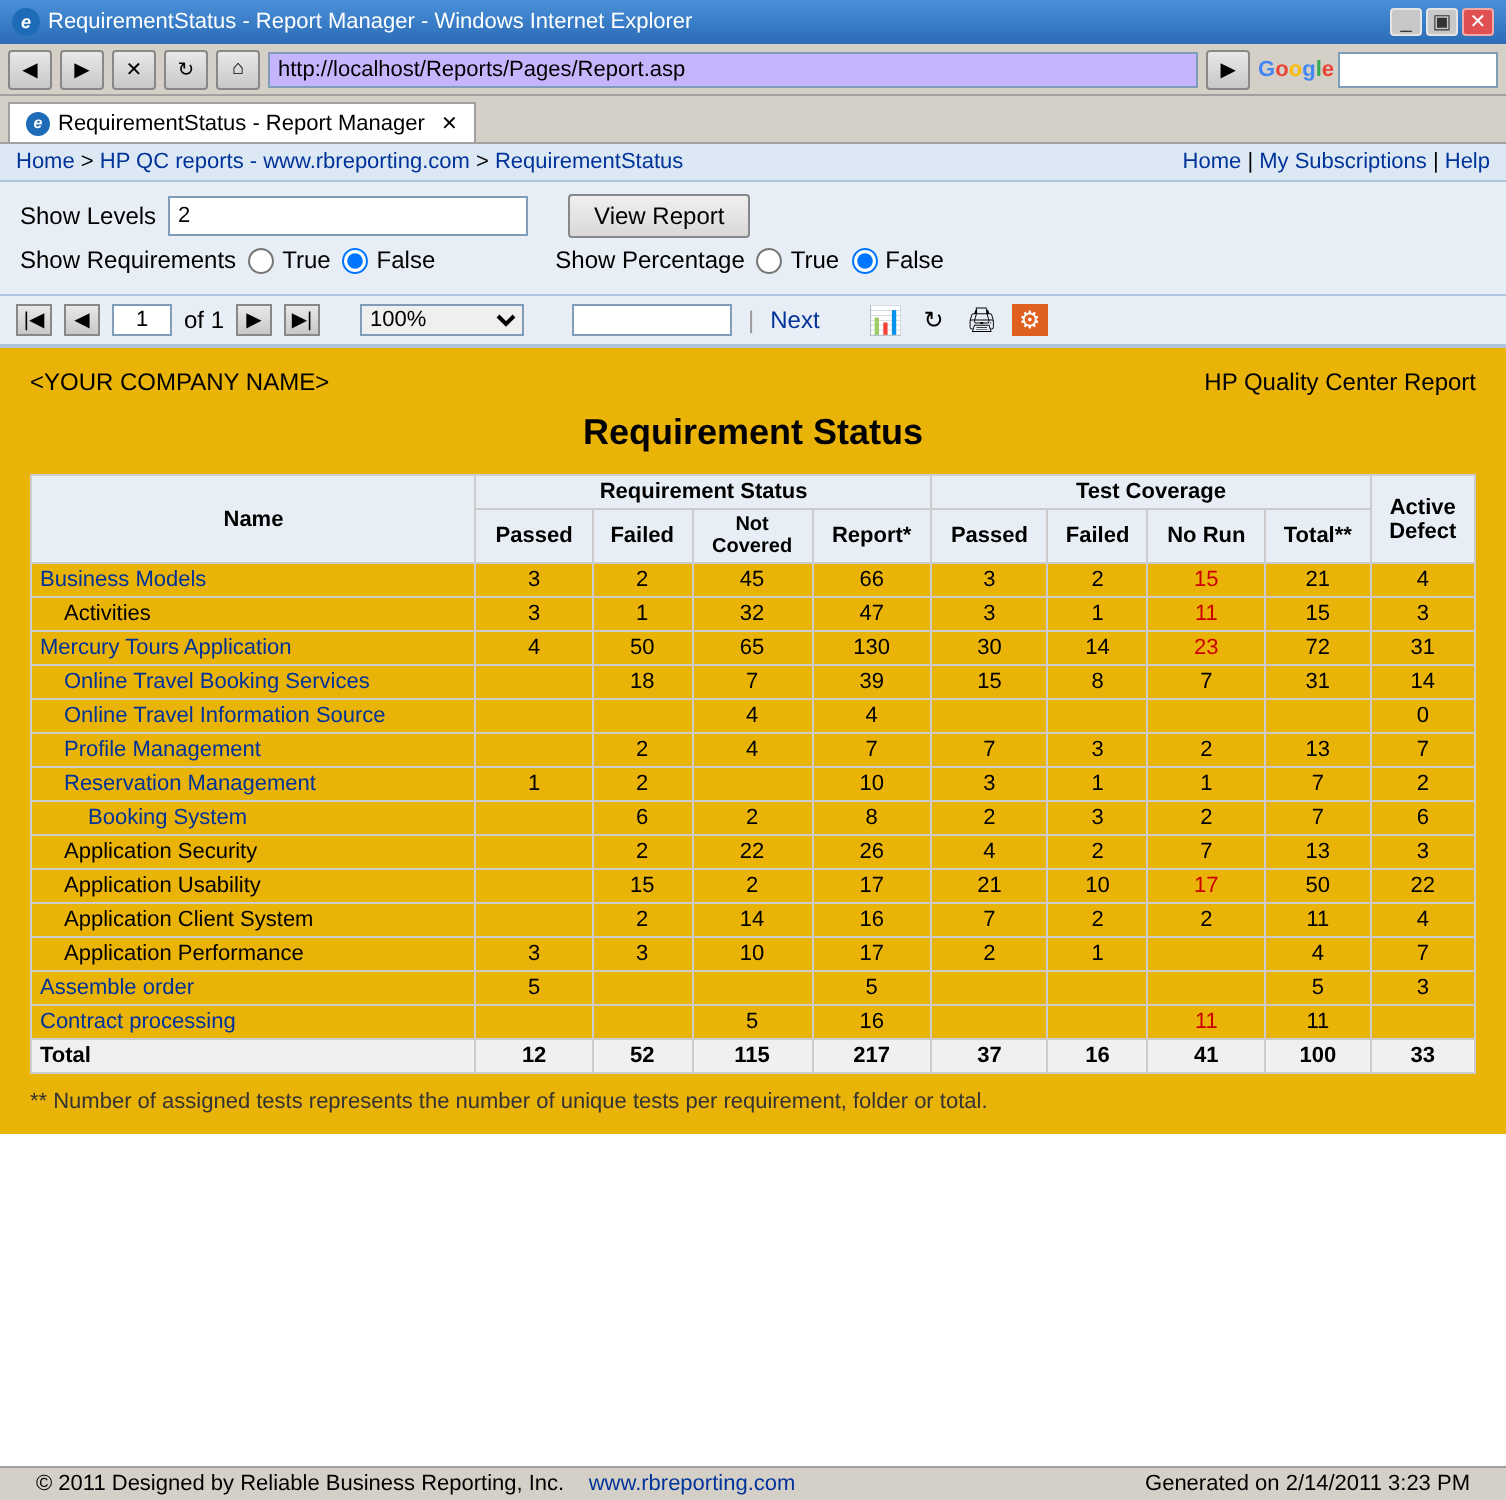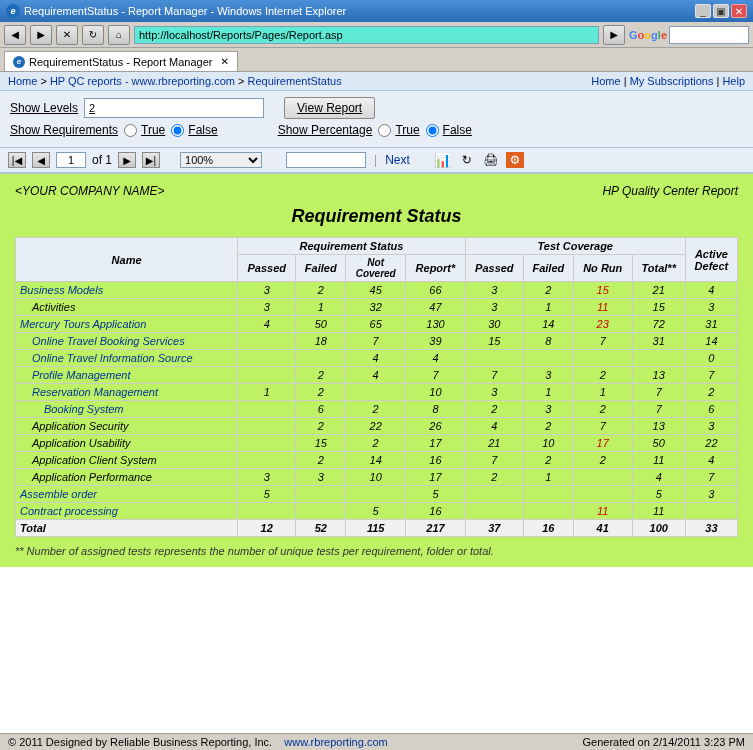--- a/index.html
+++ b/index.html
@@ -36,21 +36,21 @@
       height: 26px;
       border-bottom: 1px solid #a0a0a0;
     }
     .nav-btn {
       width: 22px; height: 20px; background: linear-gradient(to bottom, #e8e8e8, #c8c8c8);
       border: 1px solid #888; border-radius: 2px; cursor: pointer;
       display: flex; align-items: center; justify-content: center; font-size: 10px;
     }
     .address-input {
       flex: 1; height: 18px; border: 1px solid #7f9db9; padding: 0 4px;
-      font-size: 11px; background: #5eead4;
+      font-size: 11px; background: #c4b5fd;
     }
     .google-box {
       display: flex; align-items: center; gap: 2px;
     }
     .google-logo { font-size: 11px; font-weight: bold; }
     .google-logo span:nth-child(1) { color: #4285f4; }
     .google-logo span:nth-child(2) { color: #ea4335; }
     .google-logo span:nth-child(3) { color: #fbbc05; }
     .google-logo span:nth-child(4) { color: #4285f4; }
     .google-logo span:nth-child(5) { color: #34a853; }
@@ -90,21 +90,20 @@
     .report-controls {
       background: #e8eef5;
       padding: 6px 10px;
       border-bottom: 1px solid #b0c4de;
     }
     .controls-row {
       display: flex;
       align-items: center;
       gap: 20px;
       margin-bottom: 4px;
-      text-decoration: underline;
     }
     .control-group {
       display: flex;
       align-items: center;
       gap: 6px;
     }
     .control-label { font-size: 12px; font-weight: normal; }
     .control-input {
       height: 20px; border: 1px solid #7f9db9; padding: 0 4px;
       font-size: 11px; width: 180px; background: white;
@@ -149,22 +148,21 @@
     }
     .pagination-icon-btn {
       width: 18px; height: 16px; cursor: pointer;
       display: flex; align-items: center; justify-content: center; font-size: 12px;
     }
     .separator { color: #999; margin: 0 2px; }
 
     
     .main-content {
       padding: 10px 15px;
-      background: #bef264;
-      font-style: italic;
+      background: #eab308;
     }
     .company-header {
       display: flex;
       justify-content: space-between;
       margin-bottom: 8px;
       font-size: 12px;
     }
     .report-title {
       text-align: center;
       font-size: 18px;
@@ -196,21 +194,21 @@
     .footer-notes {
       font-size: 11px;
       margin-top: 8px;
       color: #333;
     }
 
     
     .status-bar {
       background: #d4d0c8;
       border-top: 1px solid #a0a0a0;
-      padding: 2px 8px;
+      padding: 2px 18px;
       font-size: 11px;
       display: flex;
       justify-content: space-between;
       position: fixed;
       bottom: 0;
       width: 753px;
     }
     .status-bar a { color: #003399; }
 
     

